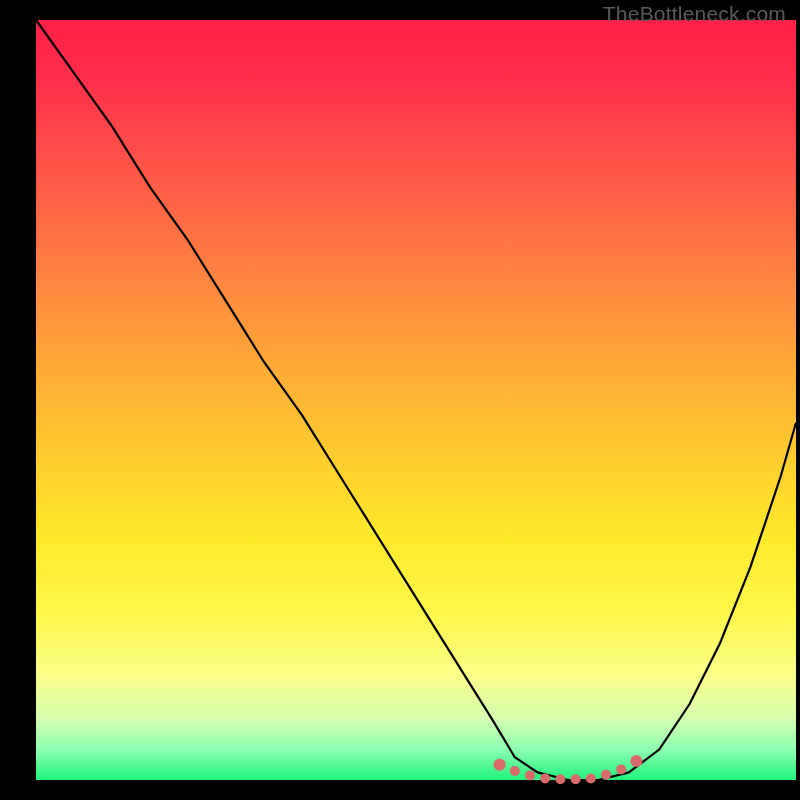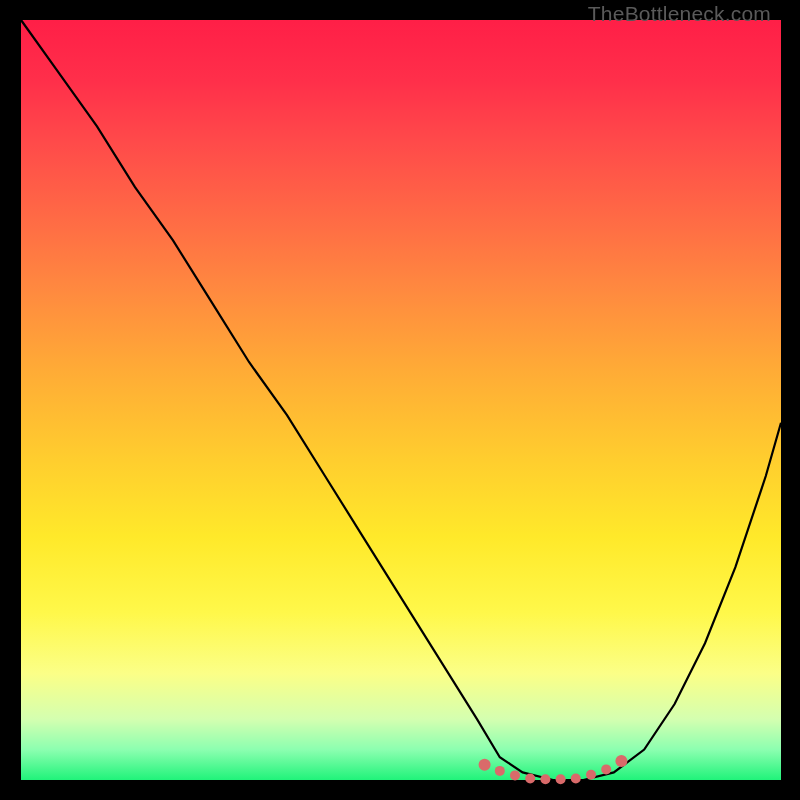--- a/index.html
+++ b/index.html
@@ -5,21 +5,21 @@
   html, body {
     margin: 0;
     padding: 0;
     width: 800px;
     height: 800px;
     background: #000;
     overflow: hidden;
   }
   .frame {
     position: absolute;
-    left: 1px;
+    left: 16px;
     top: 0;
     width: 776px;
     height: 800px;
     background: #000;
   }
   .plot-area {
     position: absolute;
     left: 20px;
     top: 20px;
     width: 760px;

